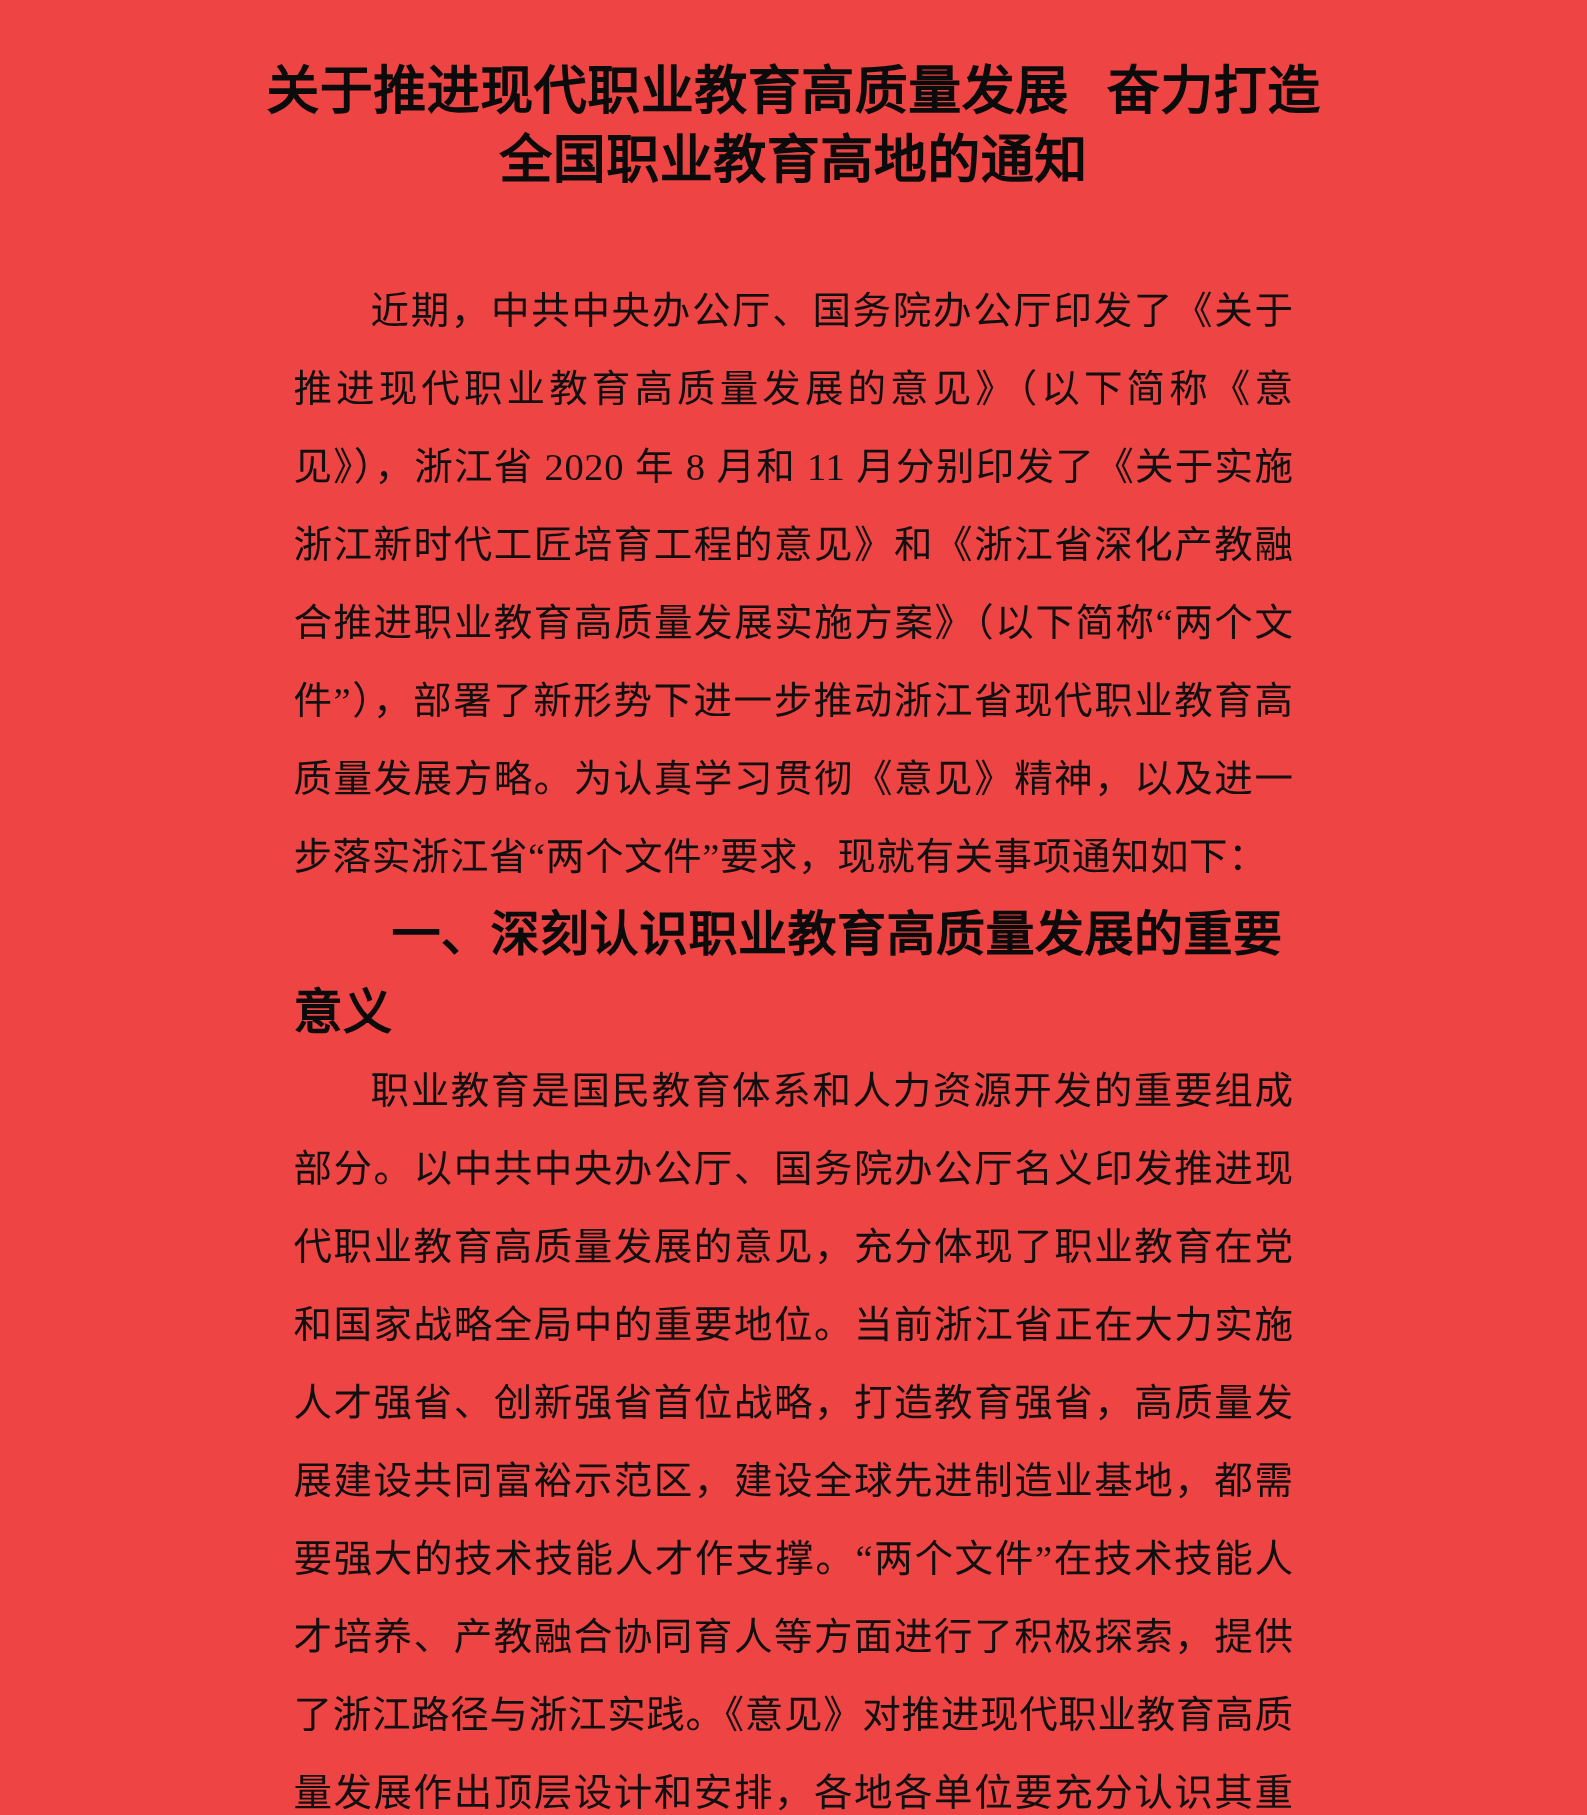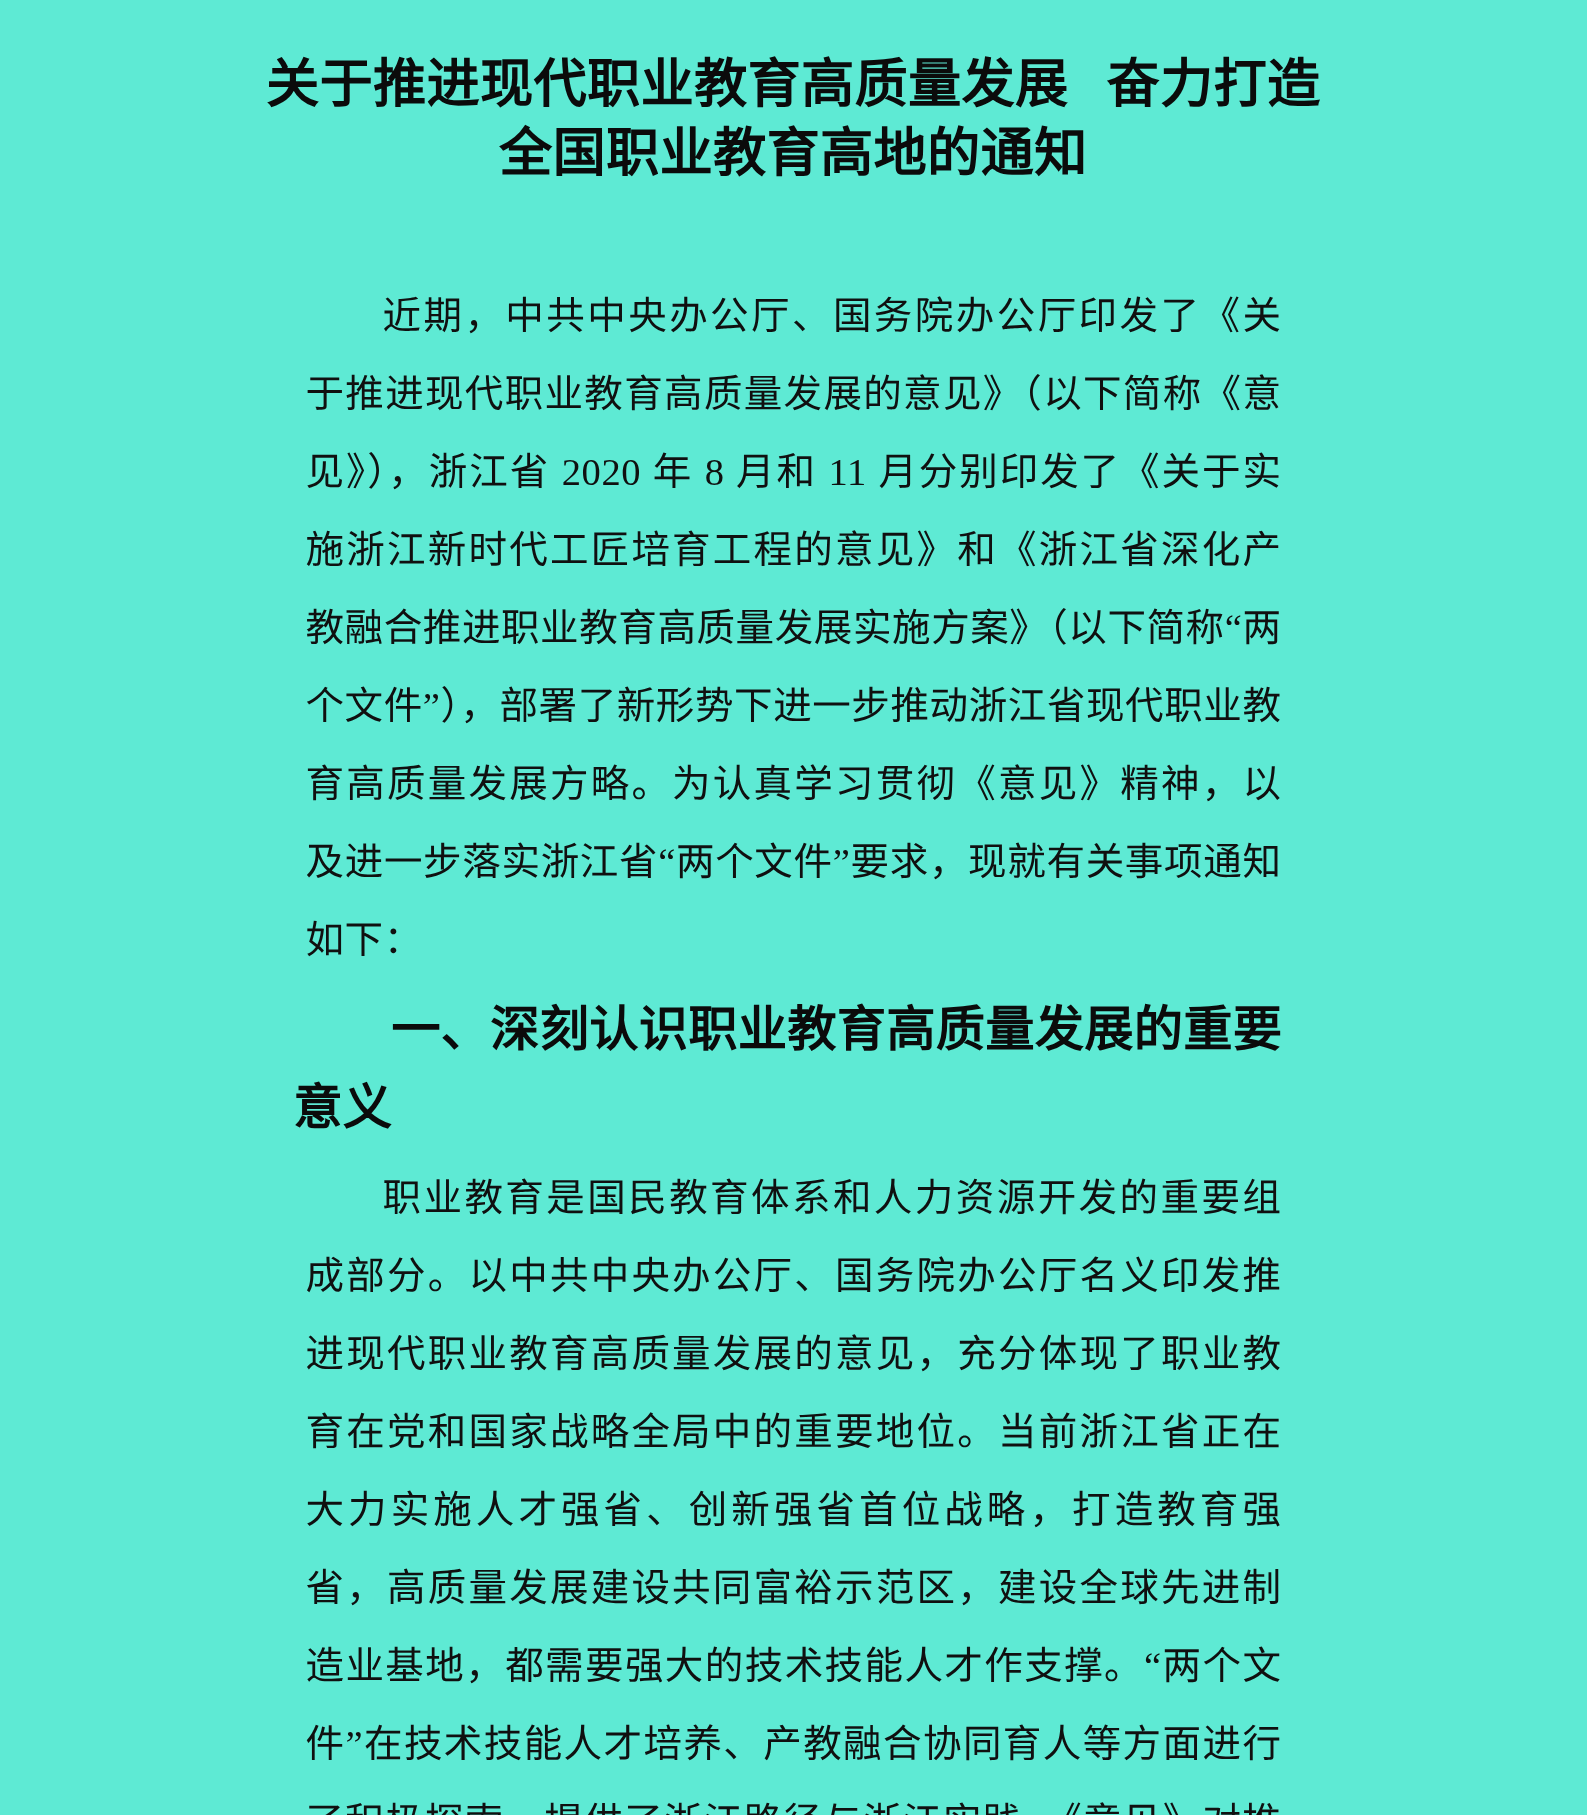--- a/index.html
+++ b/index.html
@@ -15,23 +15,23 @@
     overflow: hidden;
     font-family: "Liberation Serif", "DejaVu Serif", serif;
     color: #000000;
     -webkit-font-smoothing: antialiased;
   }
 
   #page {
     position: relative;
     width: 1587px;
     height: 1815px;
-    background: #5eead4;
+    background: #ef4444;
     box-sizing: border-box;
-    padding: 5px;
+    padding: 12px;
   }
 
   
   .doc-title {
     margin: 0;
     padding-top: 44px;
     text-align: center;
     font-family: "DejaVu Sans", "Liberation Sans", sans-serif;
     font-weight: 700;
     font-size: 53px;
@@ -58,21 +58,21 @@
   }
 
   
   .body-col {
     margin: 0 auto;
     width: 1000px;
     padding-top: 78px;
   }
 
   .para {
-    margin: 12px;
+    margin: 0;
     font-family: "Liberation Serif", "DejaVu Serif", serif;
     font-size: 38.5px;
     line-height: 78px;
     color: #101010;
     text-align: justify;
     text-justify: inter-character;
     text-indent: 2em;
     letter-spacing: 0.6px;
     word-break: break-all;
   }

